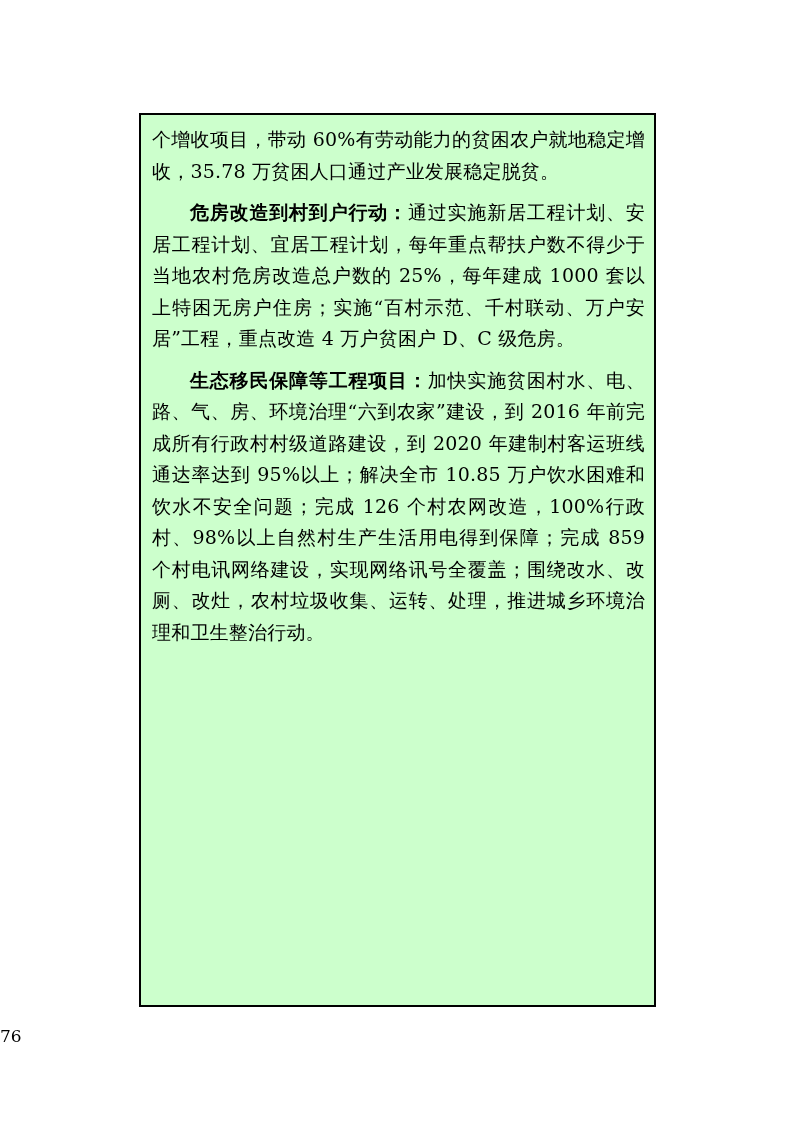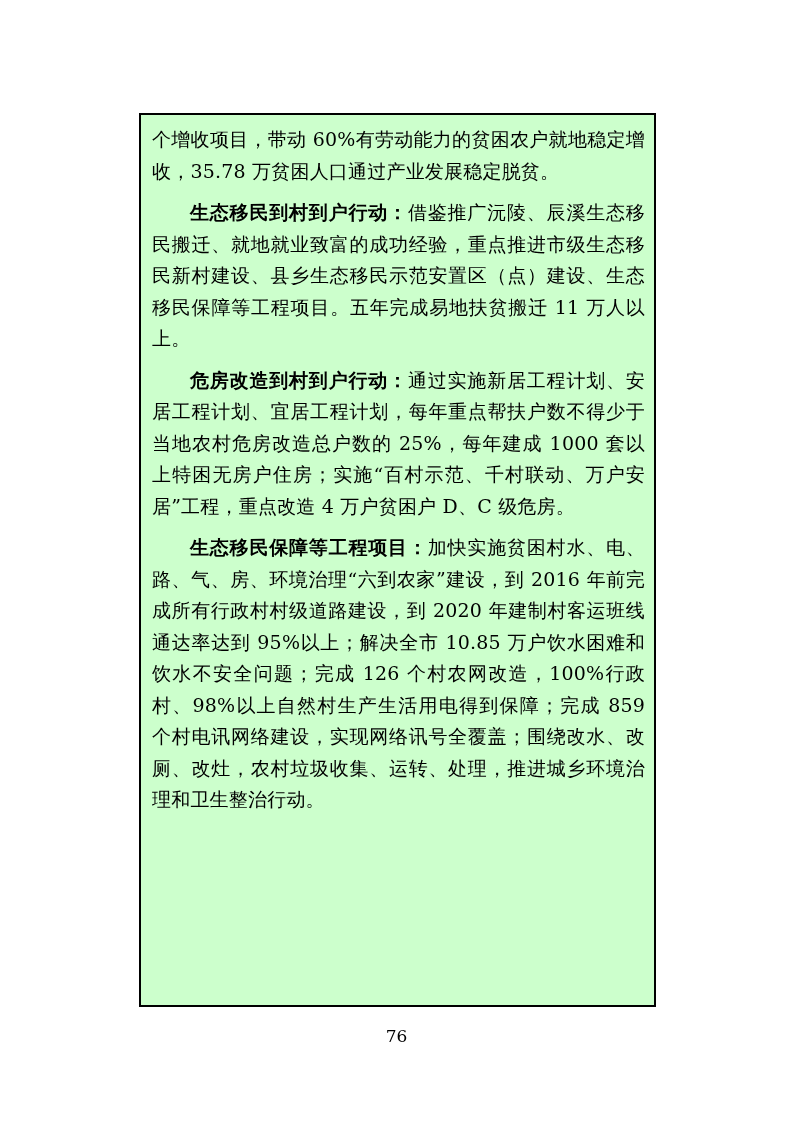--- a/index.html
+++ b/index.html
@@ -43,36 +43,35 @@
   }
   .lead {
     font-weight: bold;
     font-family: "DejaVu Sans", "Liberation Sans", sans-serif;
   }
   .page-number {
     position: absolute;
     left: 0;
     right: 0;
     top: 1026px;
-    text-align: center;
+    text-align: left;
     font-size: 17px;
     color: #000000;
     font-family: "DejaVu Serif", "Liberation Serif", serif;
   }
 </style>
 </head>
 <body>
 
 <div class="sheet" style="background: rgb(255, 255, 255); border-radius: 29px;">
 
   <div class="content-box" style="background: rgb(204, 255, 204); border-color: rgb(0, 0, 0);">
 
     <p class="para"><span class="lead"></span><span>个增收项目，带动 60%有劳动能力的贫困农户就地稳定增收，35.78 万贫困人口通过产业发展稳定脱贫。</span></p>
 
-    <p class="para indent"><span class="lead">生态移民到村到户行动：</span><span>借鉴推广沅陵、辰溪生态移民搬迁、就地就业致富的成功经验，重点推进市级生态移民新村建设、县乡生态移民示范安置区（点）建设、生态移民保障等工程项目。五年完成易地扶贫搬迁 11 万人以上。</span></p>
 
 
 
     <p class="para indent"><span class="lead">危房改造到村到户行动：</span><span>通过实施新居工程计划、安居工程计划、宜居工程计划，每年重点帮扶户数不得少于当地农村危房改造总户数的 25%，每年建成 1000 套以上特困无房户住房；实施“百村示范、千村联动、万户安居”工程，重点改造 4 万户贫困户 D、C 级危房。</span></p>
 
     <p class="para indent"><span class="lead">生态移民保障等工程项目：</span><span>加快实施贫困村水、电、路、气、房、环境治理“六到农家”建设，到 2016 年前完成所有行政村村级道路建设，到 2020 年建制村客运班线通达率达到 95%以上；解决全市 10.85 万户饮水困难和饮水不安全问题；完成 126 个村农网改造，100%行政村、98%以上自然村生产生活用电得到保障；完成 859 个村电讯网络建设，实现网络讯号全覆盖；围绕改水、改厕、改灶，农村垃圾收集、运转、处理，推进城乡环境治理和卫生整治行动。</span></p>
 
   </div>
 
   <div class="page-number">76</div>

